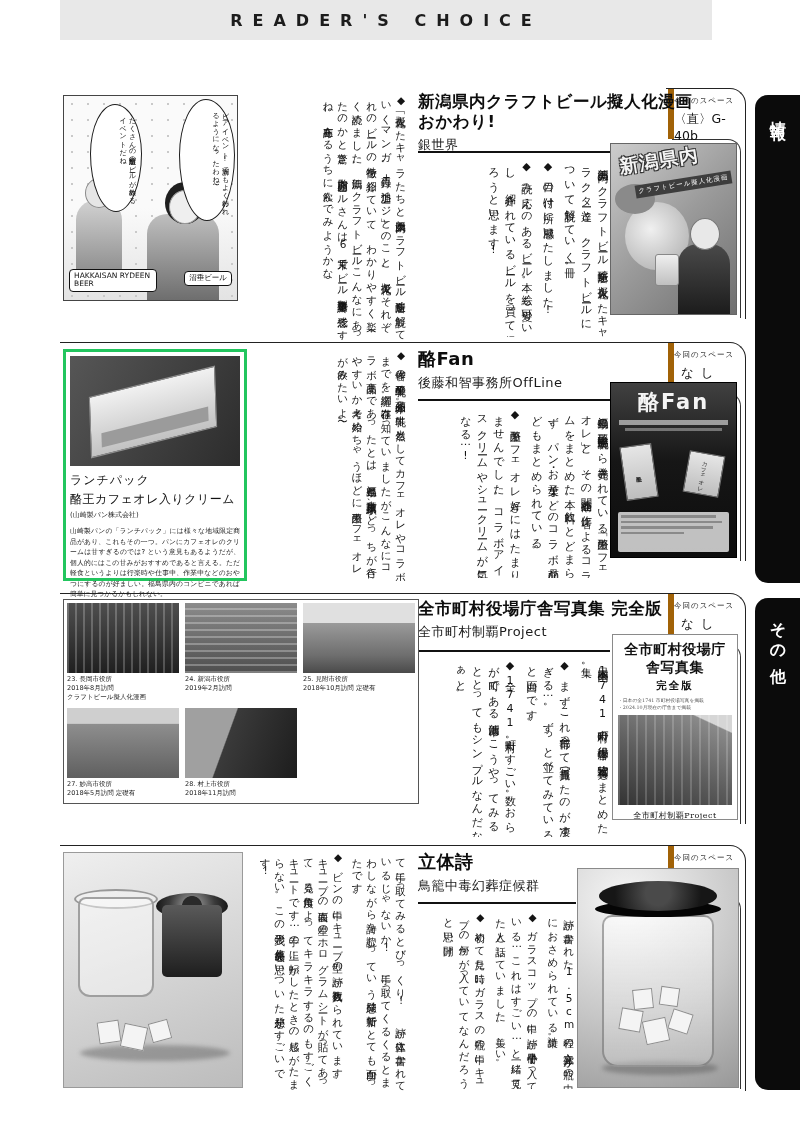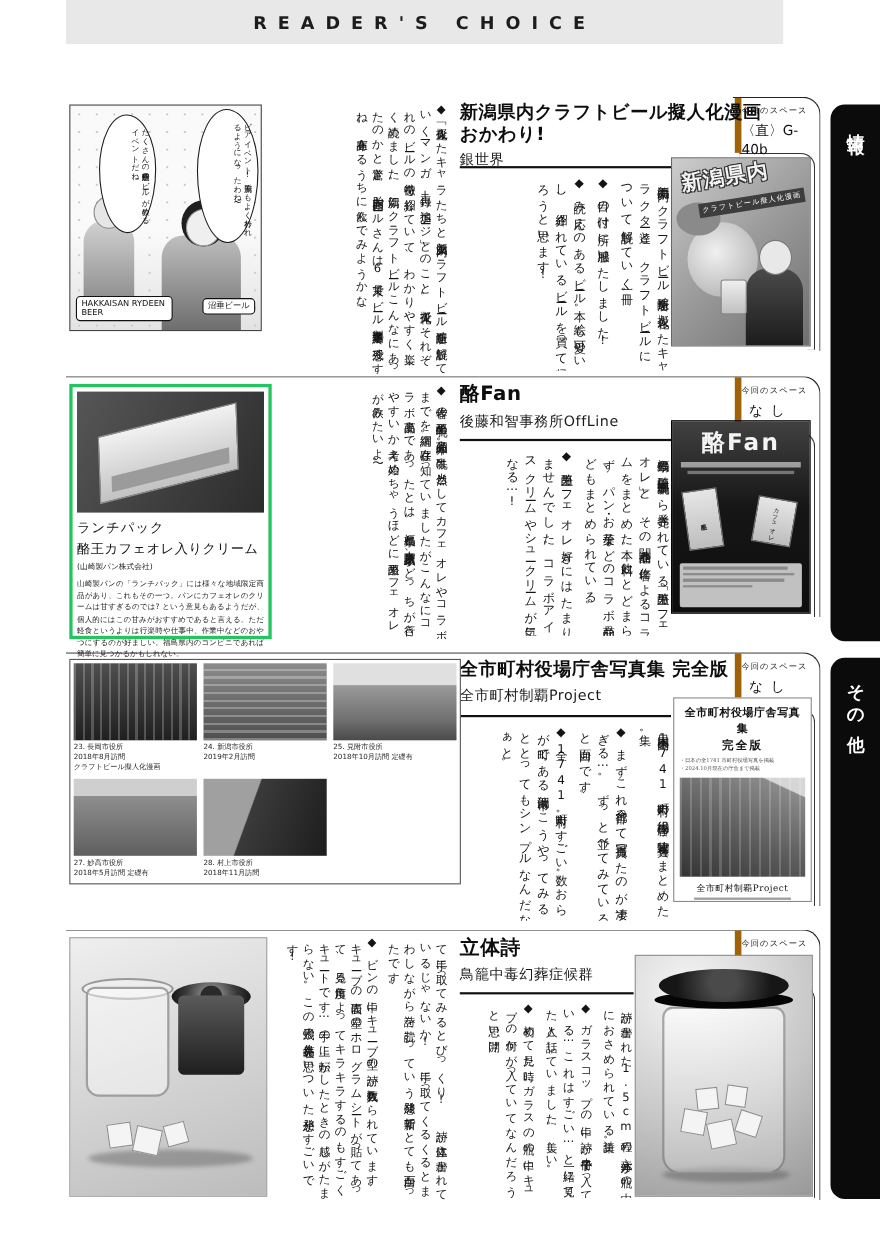--- a/index.html
+++ b/index.html
@@ -64,21 +64,21 @@
   .cover2-bar{height:5px;background:rgba(235,235,235,.6);margin:4px 8px 0 8px;}
   .cover2-bar2{height:3px;background:rgba(210,210,210,.45);margin:3px 14px 0 14px;}
   .carton{position:absolute;background:linear-gradient(#e6e6e6,#bdbdbd);border:1px solid #777;
      writing-mode:vertical-rl;text-orientation:upright;font-size:5.5px;color:#222;
      display:flex;align-items:center;justify-content:center;}
   .cover2-foot{position:absolute;bottom:5px;left:7px;right:7px;height:40px;
      background:rgba(225,225,225,.85);border-radius:2px;padding:3px;box-sizing:border-box;}
   .foot-line{height:2.5px;background:#8a8a8a;margin-bottom:3px;}
   .cover3{background:#fff;border:1px solid #8a8a8a;padding:6px 5px 4px 5px;
      font-family:"DejaVu Serif","Liberation Serif",serif;}
-  .cover3-title{font-size:10px;font-weight:bold;text-align:center;letter-spacing:.5px;}
+  .cover3-title{font-size:14px;font-weight:bold;text-align:center;letter-spacing:.5px;}
   .cover3-title2{font-size:10.5px;font-weight:bold;text-align:center;margin-top:2px;letter-spacing:2px;}
   .cover3-bullets{font-size:4.8px;color:#555;margin-top:4px;line-height:1.5;}
   .cover3-photo{height:90px;margin-top:4px;
      background:repeating-linear-gradient(90deg,rgba(255,255,255,.18) 0 2px,transparent 2px 9px),
                 linear-gradient(205deg,#d6d6d6 12%,#8a8a8a 13%,#5d5d5d 55%,#333);}
   .cover3-foot{font-size:8px;text-align:center;margin-top:5px;letter-spacing:.5px;}
   .cover3-tiny{height:2px;background:#9a9a9a;width:78%;margin:3px auto 0 auto;}
   
   .pack-block{border:3px solid #22c55e;background:#fff;padding:4px;box-sizing:border-box;}
   .pack-photo{height:110px;background:linear-gradient(120deg,#565656,#2c2c2c);position:relative;overflow:hidden;}

